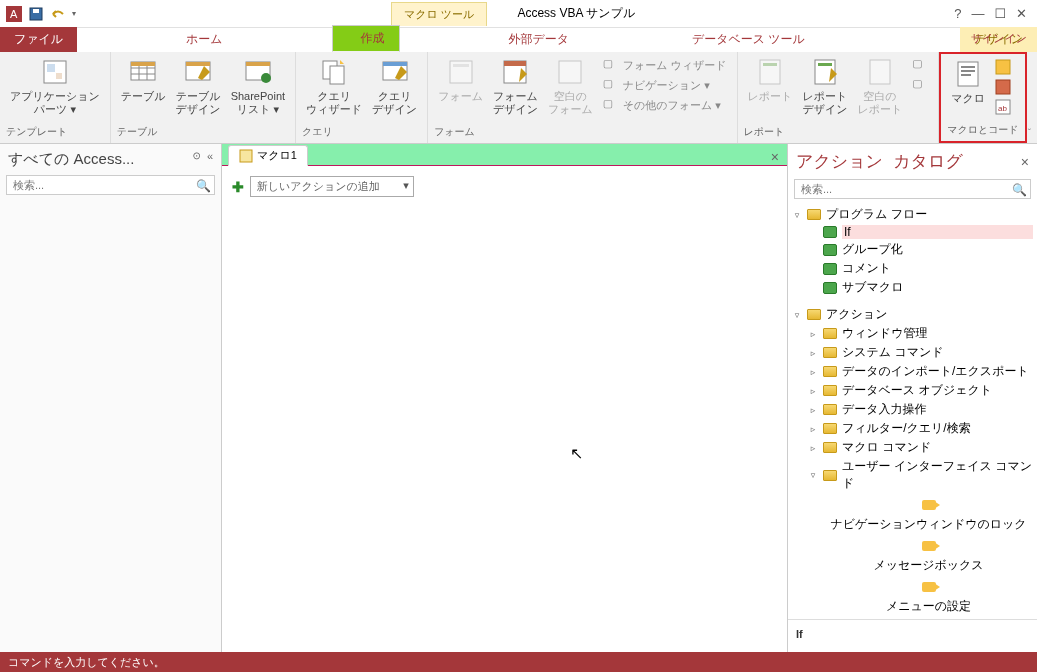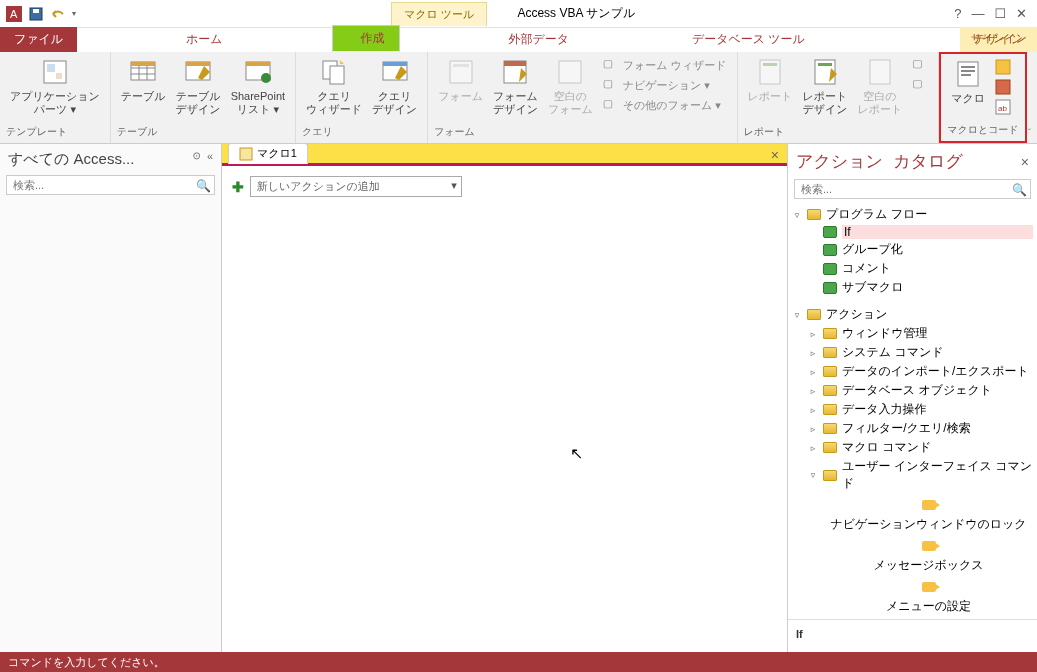--- a/index.html
+++ b/index.html
@@ -45,28 +45,28 @@
 .nav-header { display: flex; padding: 6px 8px; gap: 6px; }
 .nav-title { flex: 1; font-size: 15px; color: #444; white-space: nowrap; overflow: hidden; text-overflow: ellipsis; }
 .nav-caret { font-size: 10px; color: #666; }
 .nav-collapse { font-size: 11px; color: #666; cursor: pointer; }
 .nav-search { margin: 0 6px 6px 6px; position: relative; }
 .nav-search input { width: 100%; padding: 3px 20px 3px 6px; border: 1px solid #ccc; font-size: 11px; }
 .nav-search .sicon { position: absolute; right: 4px; top: 4px; color: #888; font-size: 12px; }
 
 
 .doc-area { flex: 1; display: flex; flex-direction: column; border-right: 1px solid #ccc; }
-.doc-tabs { height: 22px; display: flex; align-items: flex-end; background: #fde047; border-bottom: 3px solid #be185d; padding-left: 6px; }
+.doc-tabs { height: 22px; display: flex; align-items: flex-end; background: #86efac; border-bottom: 1px solid #be185d; padding-left: 6px; }
 .doc-tab { background: #fff; border: 1px solid #ccc; border-bottom: 1px solid #fff; padding: 2px 10px; font-size: 11px; display: flex; align-items: center; gap: 4px; border-radius: 3px 3px 0 0; margin-bottom: -1px; }
 .doc-tab .ticon { width: 14px; height: 14px; }
 .doc-close { margin-left: auto; padding: 0 8px; color: #666; cursor: pointer; font-size: 14px; }
 .doc-body { flex: 1; background: #fff; padding: 10px; position: relative; }
 .add-action { display: flex; align-items: center; gap: 6px; }
 .add-plus { color: #2a8a2a; font-weight: bold; font-size: 14px; }
-.add-select { width: 212px; border: 1px solid #aaa; padding: 2px 18px 2px 6px; font-size: 11px; color: #666; background: #fff; position: relative; }
+.add-select { width: 164px; border: 1px solid #aaa; padding: 2px 18px 2px 6px; font-size: 11px; color: #666; background: #fff; position: relative; }
 .add-select::after { content: "▾"; position: absolute; right: 4px; top: 2px; color: #555; }
 .cursor-arrow { position: absolute; left: 348px; top: 278px; font-size: 16px; color: #000; }
 
 
 .catalog { width: 249px; display: flex; flex-direction: column; background: #fff; }
 .cat-header { display: flex; align-items: center; padding: 6px 8px; }
 .cat-title { flex: 1; color: #a4373a; font-size: 17px; font-family: Liberation Mono, monospace; }
 .cat-close { color: #666; cursor: pointer; font-size: 14px; }
 .cat-search { margin: 0 6px 6px 6px; position: relative; }
 .cat-search input { width: 100%; padding: 3px 20px 3px 6px; border: 1px solid #ccc; font-size: 11px; }

